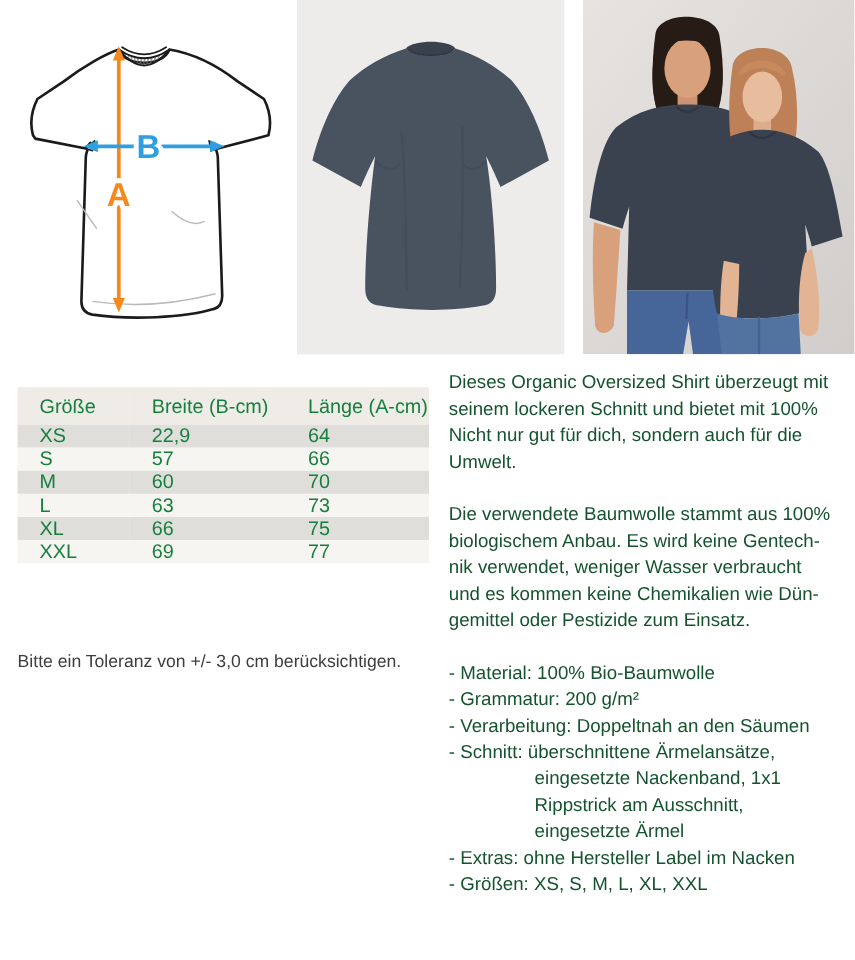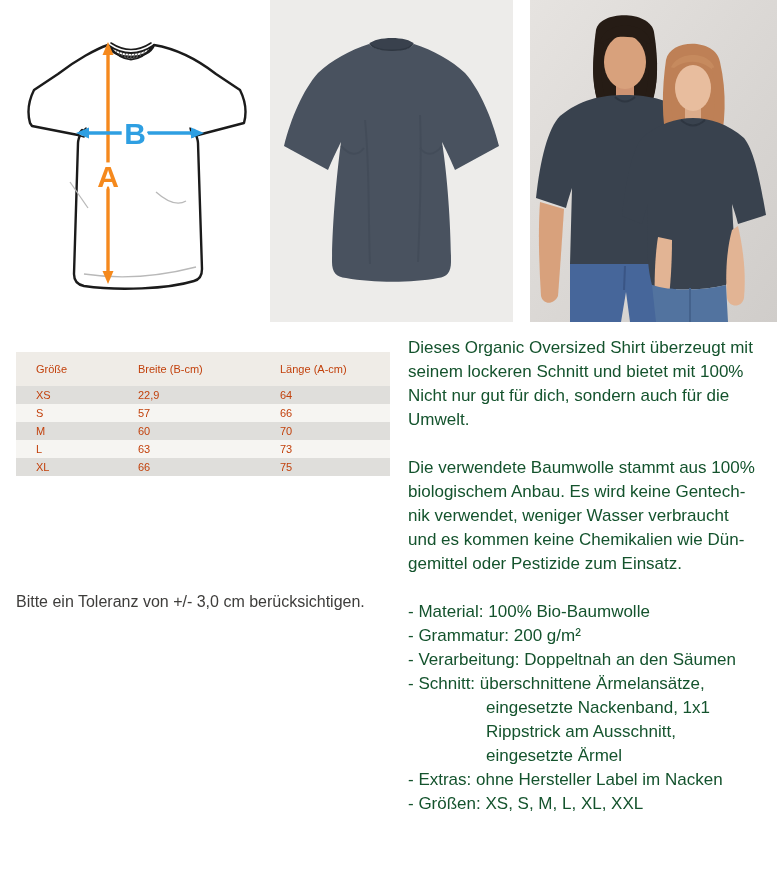--- a/index.html
+++ b/index.html
@@ -18,21 +18,21 @@
   .measure-label{
     font-family:"Liberation Sans", sans-serif;
     font-weight:bold;font-size:30px;
     paint-order:stroke;stroke:#ffffff;stroke-width:9px;stroke-linejoin:round;
   }
 
   
   #size-table-wrap{position:absolute;left:16px;top:352px;width:374px;}
   table[data-name="size-table"]{
     width:374px;border-collapse:collapse;table-layout:fixed;
-    font-size:11px;color:#c2410c;
+    font-size:18px;color:#15803d;
   }
   table[data-name="size-table"] col.c1{width:102px;}
   table[data-name="size-table"] col.c2{width:142px;}
   table[data-name="size-table"] col.c3{width:130px;}
   table[data-name="size-table"] th{
     text-align:left;font-weight:400;background:#EFECE7;
     height:34px;padding:0 0 0 20px;
   }
   table[data-name="size-table"] td{height:18px;padding:0 0 0 20px;}
   table[data-name="size-table"] tbody tr:nth-child(odd) td{background:#DFDEDB;}
@@ -234,20 +234,25 @@
         </tr>
         <tr data-name="table-row">
           <td data-name="table-cell">L</td>
           <td data-name="table-cell">63</td>
           <td data-name="table-cell">73</td>
         </tr>
         <tr data-name="table-row">
           <td data-name="table-cell">XL</td>
           <td data-name="table-cell">66</td>
           <td data-name="table-cell">75</td>
+        </tr>
+        <tr data-name="table-row">
+          <td data-name="table-cell">XXL</td>
+          <td data-name="table-cell">69</td>
+          <td data-name="table-cell">77</td>
         </tr>
       </tbody>
     </table>
 </div>
 
 <p id="tolerance-note" data-name="tolerance-note">Bitte ein Toleranz von +/- 3,0 cm berücksichtigen.</p>
 
 <div id="description" data-name="product-description">
   <div data-name="description-paragraphs" id="paras">
       <div class="para" data-name="description-paragraph">

